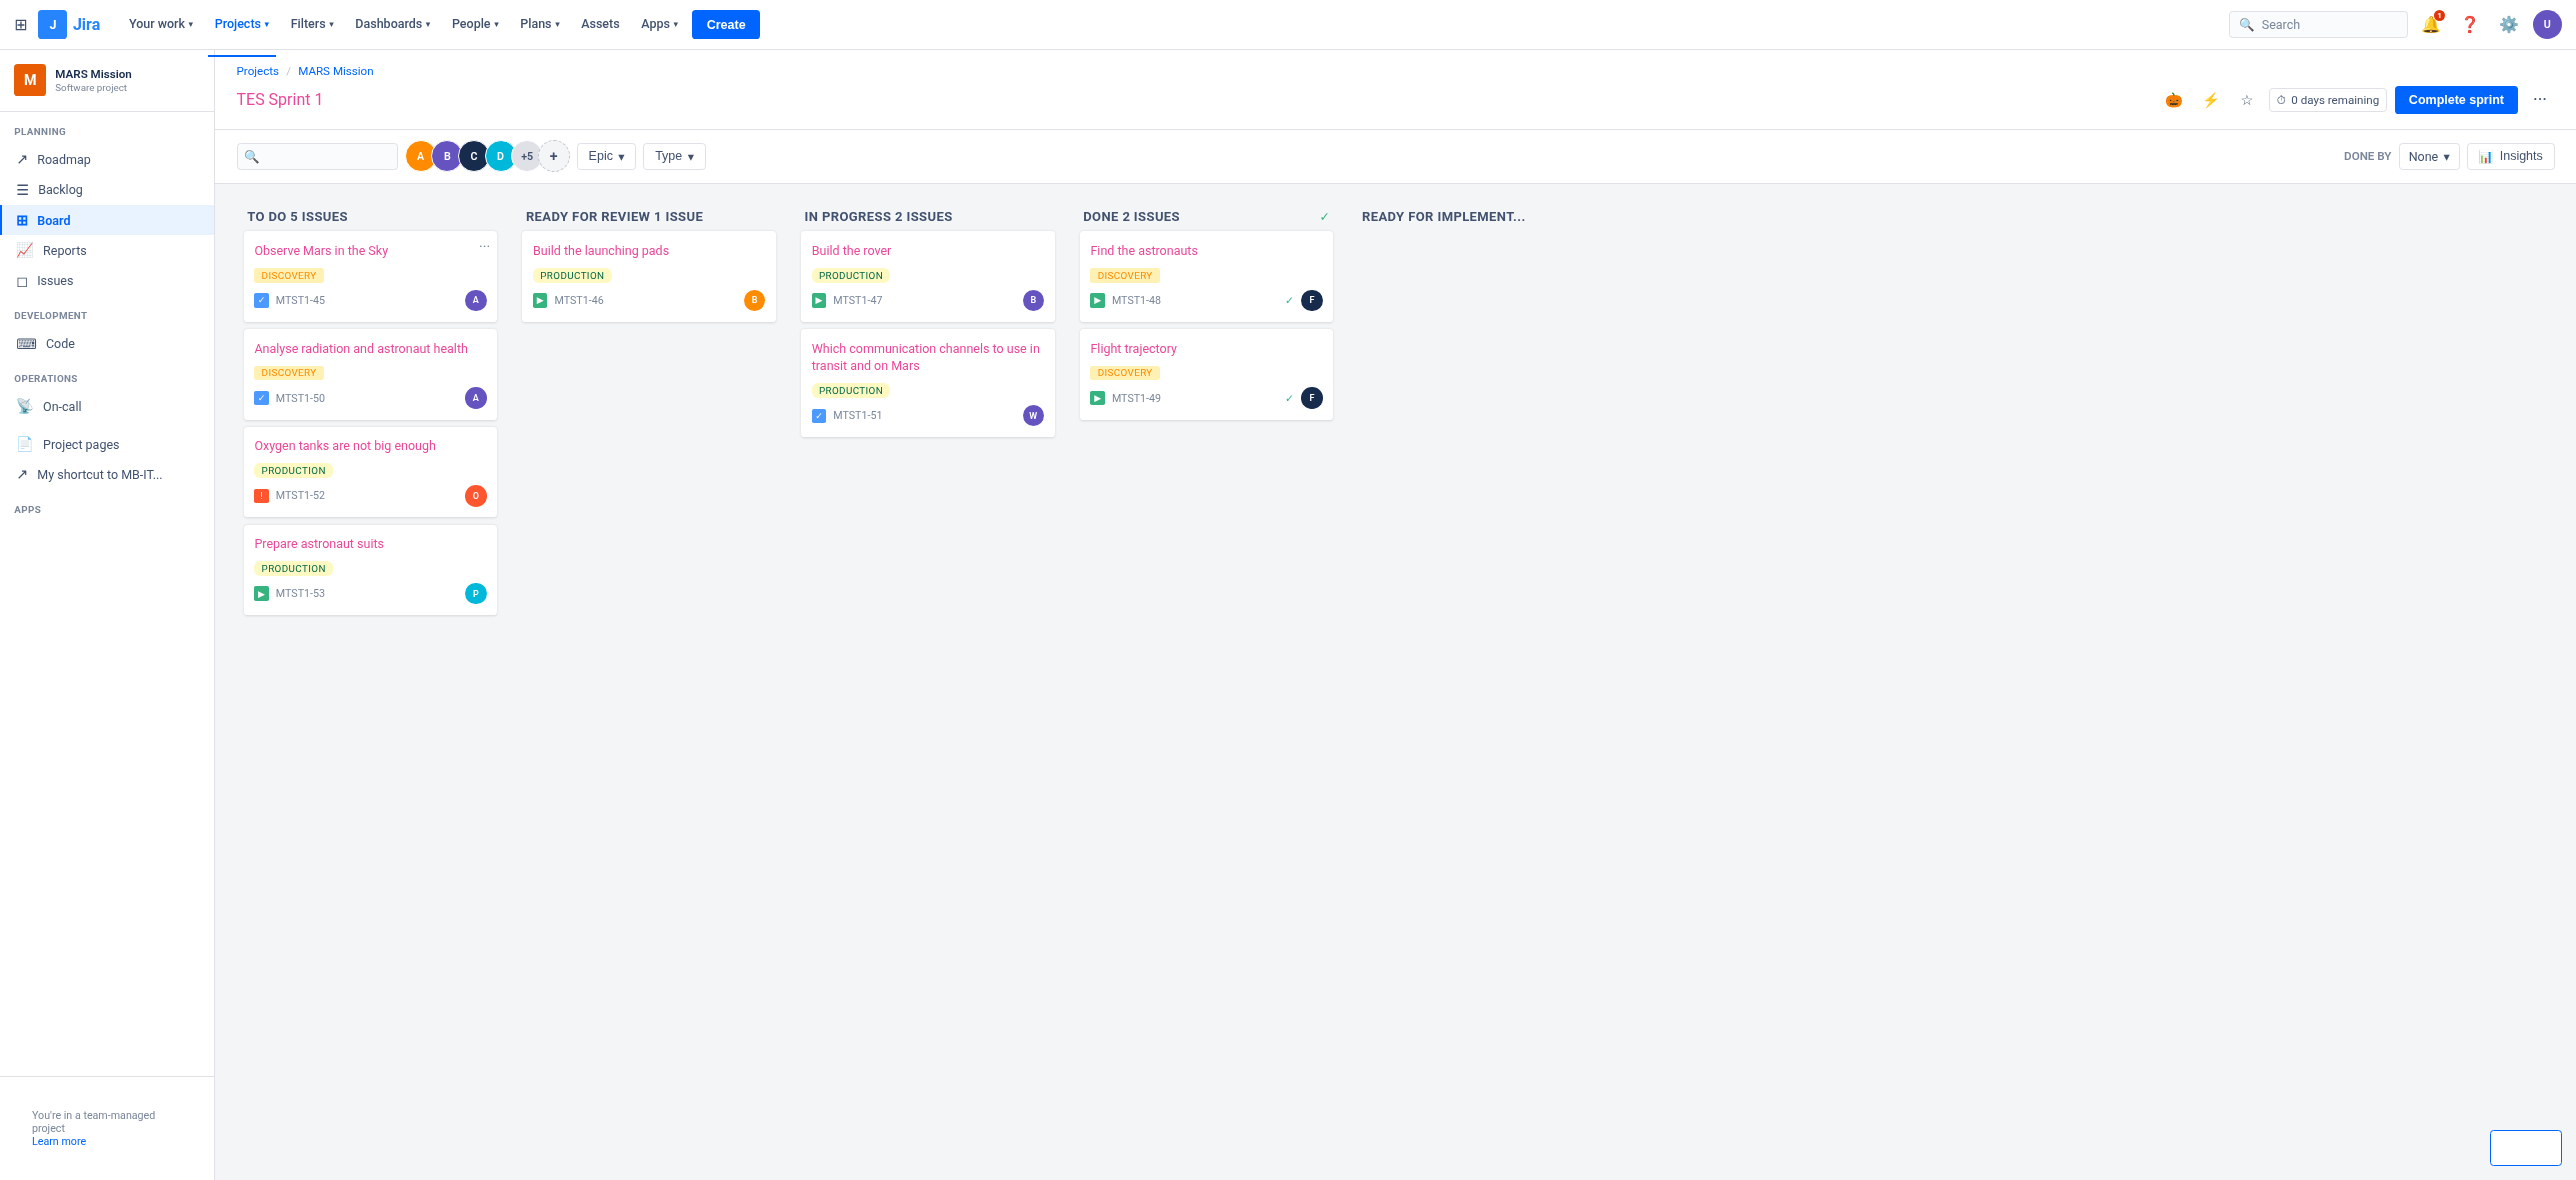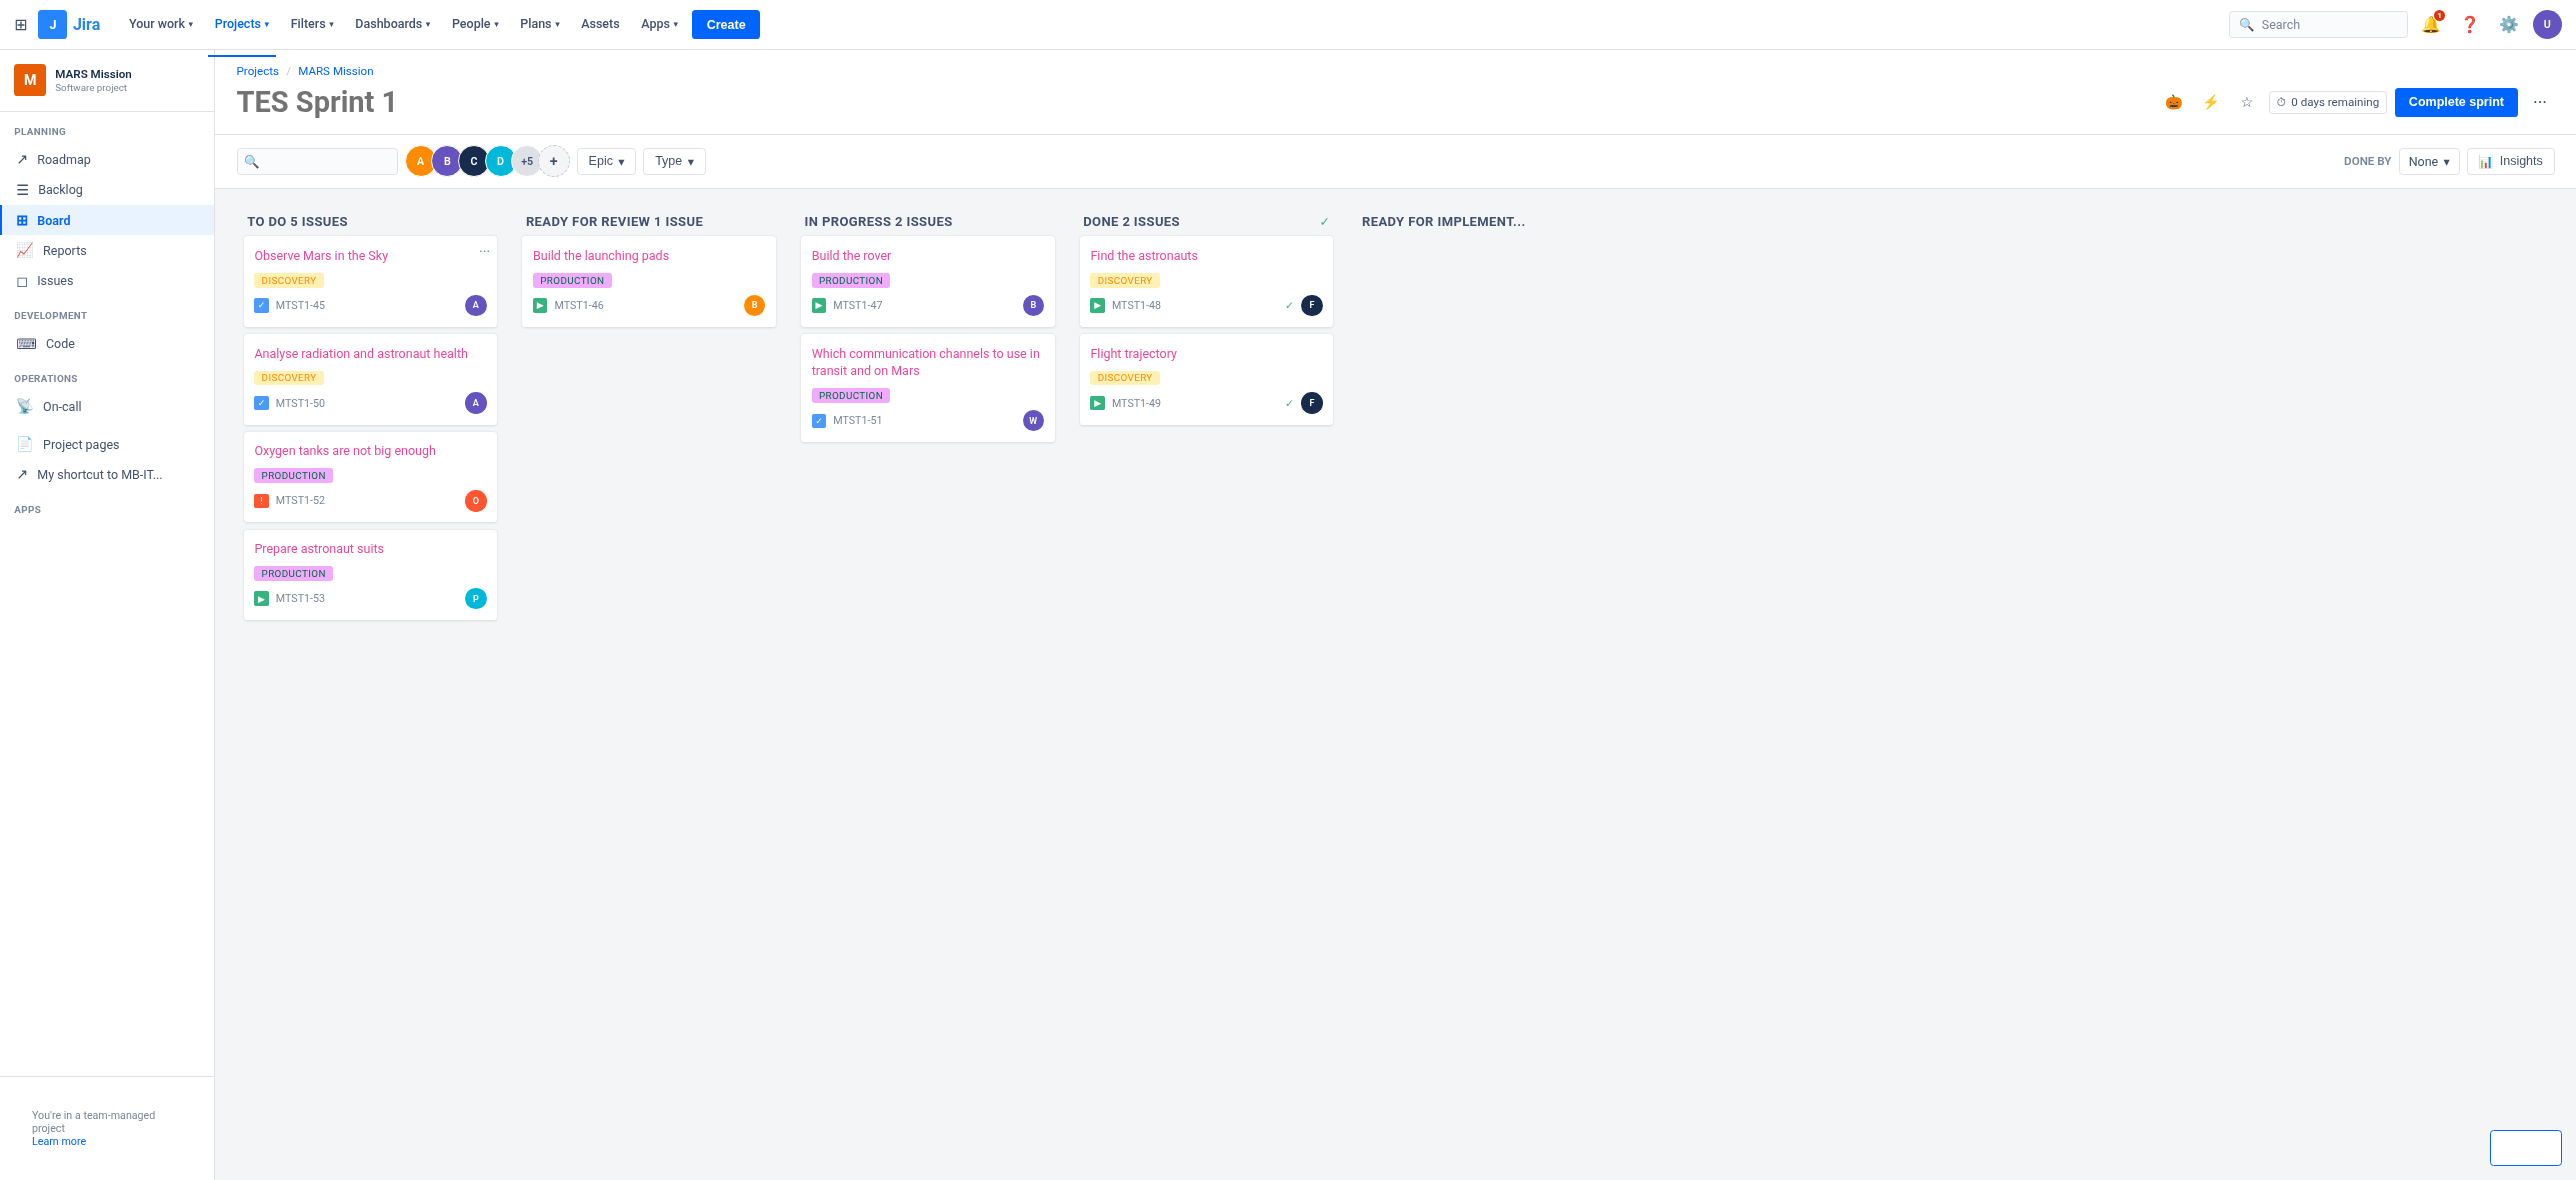--- a/index.html
+++ b/index.html
@@ -44,21 +44,21 @@
     .sidebar-footer { padding: 32px; font-size: 10.7px; color: #7a869a; border-top: 0.9px solid #dfe1e6; margin-top: auto; }
     .sidebar-footer a { color: #0065ff; text-decoration: none; }
 
     
     .main { flex: 1; overflow: auto; display: flex; flex-direction: column; }
     .main-header { background: #fff; padding: 14.3px 21.5px 0; border-bottom: 0.9px solid #dfe1e6; }
     .breadcrumb { display: flex; align-items: center; gap: 7.2px; font-size: 11.6px; color: #7a869a; margin-bottom: 7.2px; }
     .breadcrumb a { color: #0065ff; text-decoration: none; }
     .breadcrumb-sep { color: #c1c7d0; }
     .page-title-row { display: flex; align-items: center; gap: 10.7px; padding-bottom: 14.3px; }
-    .page-title { font-size: 29px; font-weight: 700; color: #737373; }
+    .page-title { font-size: 16px; font-weight: 400; color: #ec4899; }
     .title-icons { display: flex; align-items: center; gap: 7.2px; margin-left: auto; }
     .title-icon-btn { width: 29px; height: 29px; border-radius: 3.6px; display: flex; align-items: center; justify-content: center; cursor: pointer; color: #42526e; font-size: 14.3px; }
     .days-remaining { display: flex; align-items: center; gap: 5.4px; font-size: 11.6px; color: #42526e; padding: 3.6px 7.2px; border: 0.9px solid #dfe1e6; border-radius: 3.6px; }
     .complete-sprint-btn { background: #0065ff; color: #fff; border: none; border-radius: 3.6px; padding: 7.2px 14.3px; font-size: 12.5px; font-weight: 600; cursor: pointer; }
     .more-btn { width: 29px; height: 29px; display: flex; align-items: center; justify-content: center; cursor: pointer; color: #42526e; font-size: 18px; border-radius: 3.6px; }
 
     
     .board-toolbar { background: #fff; padding: 10.7px 21.5px; display: flex; align-items: center; gap: 7.2px; border-bottom: 0.9px solid #dfe1e6; }
     .search-box { display: flex; align-items: center; border: 1.8px solid #dfe1e6; border-radius: 3.6px; padding: 5.4px 7.2px; gap: 5.4px; background: #fafbfc; width: 161px; }
     .search-box-icon { color: #7a869a; font-size: 12.5px; }
@@ -78,21 +78,21 @@
     .column { background: #f4f5f7; border-radius: 3.6px; width: 268px; min-width: 250px; flex-shrink: 0; }
     .column-header { display: flex; align-items: center; justify-content: space-between; padding: 10.7px 10.7px 7.2px; }
     .column-title { font-size: 13px; font-weight: 700; color: #42526e; text-transform: uppercase; letter-spacing: 0.4px; }
     .column-check { color: #36b37e; font-size: 12.5px; }
     .column-cards { padding: 0 7.2px 7.2px; display: flex; flex-direction: column; gap: 7.2px; }
     .card { background: #fff; border-radius: 3.6px; padding: 10.7px; box-shadow: 0 0.9px 2.7px rgba(0,0,0,0.12); cursor: pointer; position: relative; }
     .card-title { font-size: 12.5px; color: #ec4899; margin-bottom: 7.2px; line-height: 1.4; }
     .card-menu { position: absolute; top: 7.2px; right: 7.2px; color: #7a869a; cursor: pointer; font-size: 14.3px; }
     .tag { display: inline-block; padding: 1.8px 7.2px; border-radius: 2.7px; font-size: 9.8px; font-weight: 400; text-transform: uppercase; letter-spacing: 0.4px; margin-bottom: 7.2px; }
     .tag-discovery { background: #fff0b3; color: #ff8b00; }
-    .tag-production { background: #f0abfc; color: #006644; }
+    .tag-production { background: #fef9c3; color: #006644; border-radius: 6px; }
     .card-footer { display: flex; align-items: center; gap: 7.2px; }
     .issue-icon { width: 14.3px; height: 14.3px; border-radius: 1.8px; display: flex; align-items: center; justify-content: center; font-size: 9px; flex-shrink: 0; }
     .issue-icon-story { background: #36b37e; color: #fff; }
     .issue-icon-task { background: #4c9aff; color: #fff; }
     .issue-icon-bug { background: #ff5630; color: #fff; }
     .issue-id { font-size: 10.7px; color: #7a869a; flex: 1; }
     .card-check { color: #36b37e; font-size: 10.7px; }
     .card-avatar { width: 21.5px; height: 21.5px; border-radius: 50%; display: flex; align-items: center; justify-content: center; font-size: 9px; font-weight: 600; color: #fff; margin-left: auto; }
 
     

